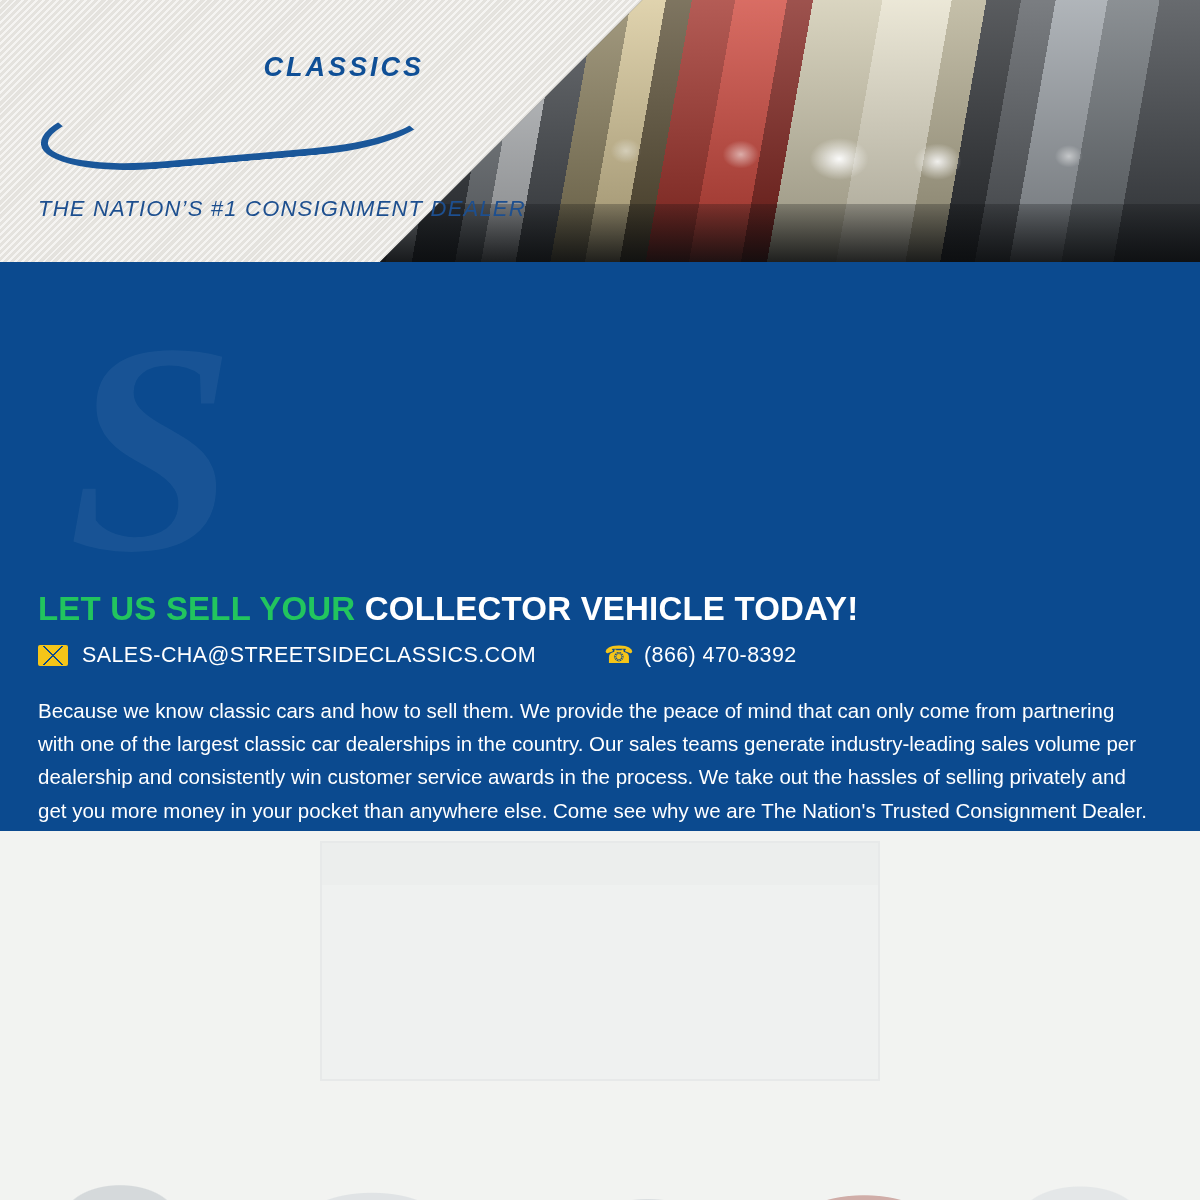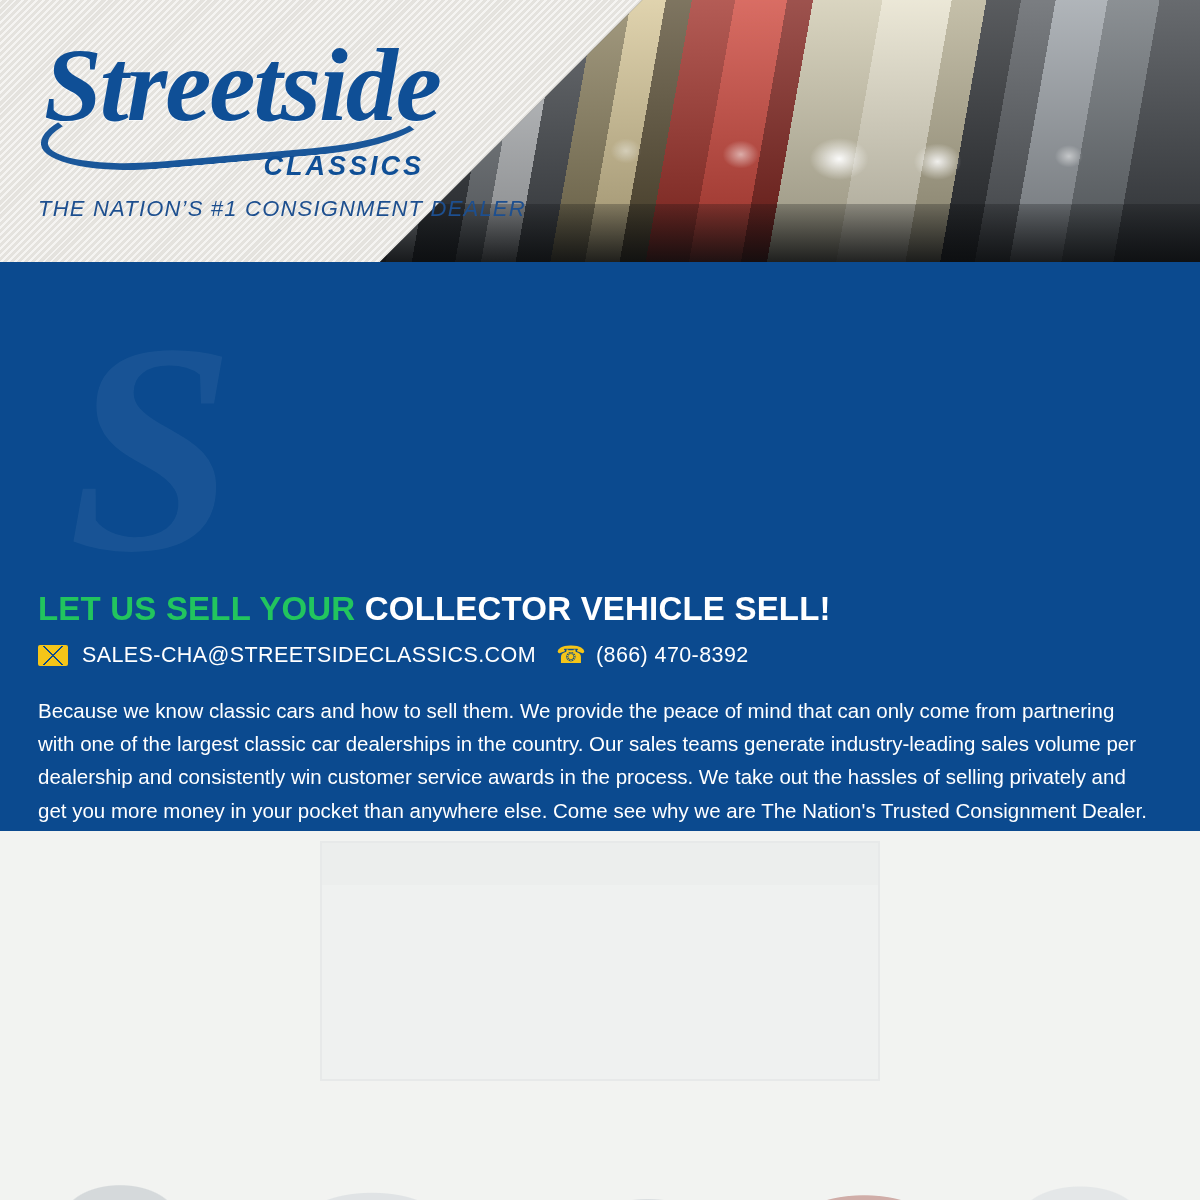--- a/index.html
+++ b/index.html
@@ -142,21 +142,21 @@
     font-size: 33px;
     font-weight: 700;
     letter-spacing: 0.2px;
     margin-bottom: 14px;
   }
   .gold { color: #22c55e; }
 
   .contact-row {
     display: flex;
     align-items: center;
-    gap: 20px;
+    gap: 68px;
     margin-bottom: 26px;
     text-align: right;
   }
   .contact-item {
     display: flex;
     align-items: center;
     gap: 14px;
     font-size: 21.5px;
     letter-spacing: 0.4px;
   }
@@ -236,34 +236,33 @@
 
   <div class="header">
     <div class="header-texture"></div>
 
     <div class="header-photo">
       <div class="car-row"></div>
       <div class="car-row-bottom"></div>
     </div>
 
     <div class="logo-block">
-      <div class="logo-script">Streetside</div>
       <div class="logo-swoosh"></div>
       <div class="logo-sub">CLASSICS</div>
     </div>
 
     <div class="header-tagline">THE NATION’S #1 CONSIGNMENT DEALER</div>
   </div>
 
   <div class="blue">
     <div class="watermark">S</div>
 
     <h1 class="headline">
       <span class="gold">LET US SELL YOUR</span>
-      <span>COLLECTOR VEHICLE SELL!</span>
+      <span>COLLECTOR VEHICLE TODAY!</span>
     </h1>
 
     <div class="contact-row">
       <div class="contact-item">
         <span class="ic-mail"></span>
         <span>SALES-CHA@STREETSIDECLASSICS.COM</span>
       </div>
       <div class="contact-item">
         <span class="ic-phone">☎</span>
         <span>(866) 470-8392</span>

